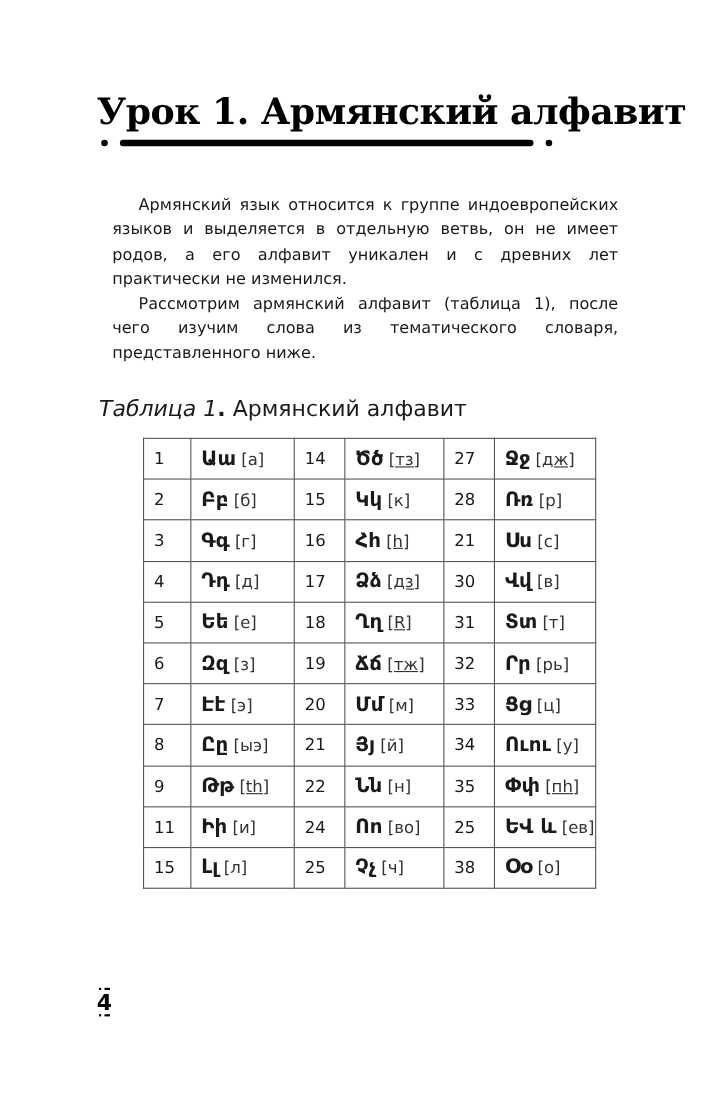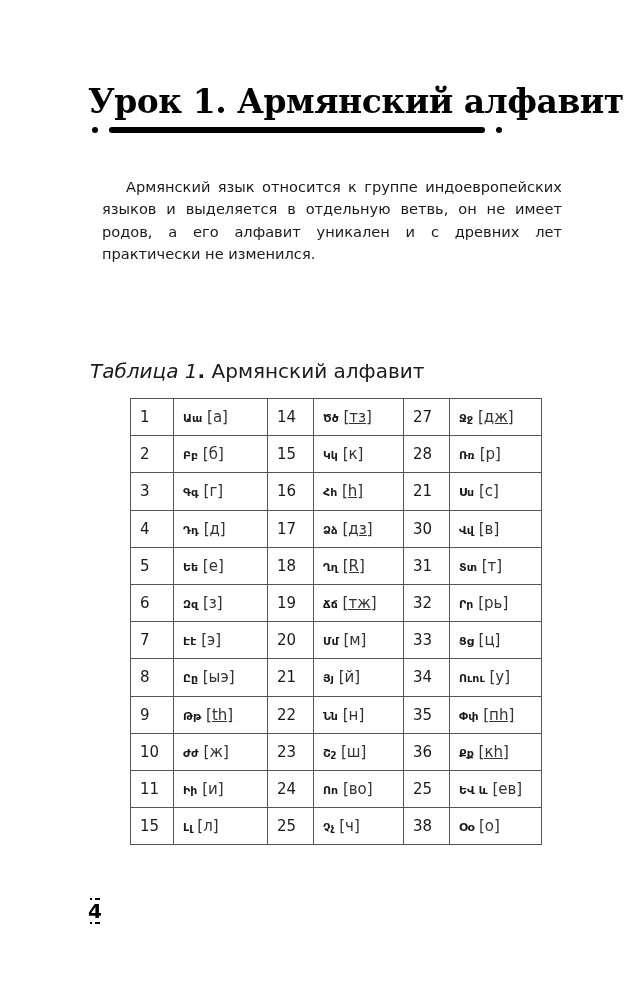--- a/index.html
+++ b/index.html
@@ -14,39 +14,40 @@
   .body-text p { margin: 0; text-indent: 24px; text-align: justify; text-align-last: left; }
   .caption { position: absolute; left: 90px; top: 359px; font-size: 20px; color: #1a1a1a; white-space: nowrap; }
   .caption .it { font-style: italic; }
   table.alpha { position: absolute; left: 130px; top: 398px; border-collapse: collapse; }
   table.alpha td { border: 1px solid #555; height: 36.2px; padding: 0 0 0 9px; font-size: 15px; vertical-align: middle; white-space: nowrap; color: #1a1a1a; }
   table.alpha td.num { width: 33px; }
   table.alpha td.num.w { width: 36px; margin-top: 44px; }
   table.alpha td.let { width: 84px; }
   table.alpha td.let.m { width: 80px; }
   table.alpha td.let.r { width: 82px; }
-  .arm { font-weight: bold; font-size: 11px; }
+  .arm { font-weight: bold; font-size: 18px; }
   .tr { color: #333; }
   .tr.u { text-decoration: underline; }
   .pageno { position: absolute; left: 88px; top: 898px; width: 14px; text-align: center; }
   .pageno .tick { display: block; width: 10px; height: 2px; margin: 0 auto; border-left: 2px solid #000; border-right: 5px solid #000; box-sizing: border-box; }
   .pageno .n { display: block; font-family: "DejaVu Sans", sans-serif; font-weight: bold; font-size: 20px; line-height: 22px; color: #000; }
 </style>
 </head>
 <body>
 
 <div class="title">Урок 1. Армянский алфавит</div>
 <div class="rule">
   <span class="dot l"></span>
   <span class="bar"></span>
   <span class="dot r"></span>
 </div>
 
 <div class="body-text">
   <p>Армянский язык относится к группе индоевропейских языков и выделяется в отдельную ветвь, он не имеет родов, а его алфавит уникален и с древних лет практически не изменился.</p>
+  <p>Рассмотрим армянский алфавит (таблица 1), после чего изучим слова из тематического словаря, представленного ниже.</p>
 </div>
 
 <div class="caption"><span class="it">Таблица 1</span><b>.</b><span> Армянский алфавит</span></div>
 
 <table class="alpha">
   <tbody id="alpha-body">
       <tr>
         <td class="num">1</td>
         <td class="let"><span class="arm">Աա</span> <span class="tr">[а]</span></td>
         <td class="num w">14</td>
@@ -112,28 +113,20 @@
       </tr>
       <tr>
         <td class="num">9</td>
         <td class="let"><span class="arm">Թթ</span> <span class="tr u">[th]</span></td>
         <td class="num w">22</td>
         <td class="let m"><span class="arm">Նն</span> <span class="tr">[н]</span></td>
         <td class="num w">35</td>
         <td class="let r"><span class="arm">Փփ</span> <span class="tr u">[пh]</span></td>
       </tr>
       <tr>
-        <td class="num">10</td>
-        <td class="let"><span class="arm">Ժժ</span> <span class="tr">[ж]</span></td>
-        <td class="num w">23</td>
-        <td class="let m"><span class="arm">Շշ</span> <span class="tr">[ш]</span></td>
-        <td class="num w">36</td>
-        <td class="let r"><span class="arm">Քք</span> <span class="tr u">[кh]</span></td>
-      </tr>
-      <tr>
         <td class="num">11</td>
         <td class="let"><span class="arm">Իի</span> <span class="tr">[и]</span></td>
         <td class="num w">24</td>
         <td class="let m"><span class="arm">Ոո</span> <span class="tr">[во]</span></td>
         <td class="num w">25</td>
         <td class="let r"><span class="arm">ԵՎ և</span> <span class="tr">[ев]</span></td>
       </tr>
       <tr>
         <td class="num">15</td>
         <td class="let"><span class="arm">Լլ</span> <span class="tr">[л]</span></td>

